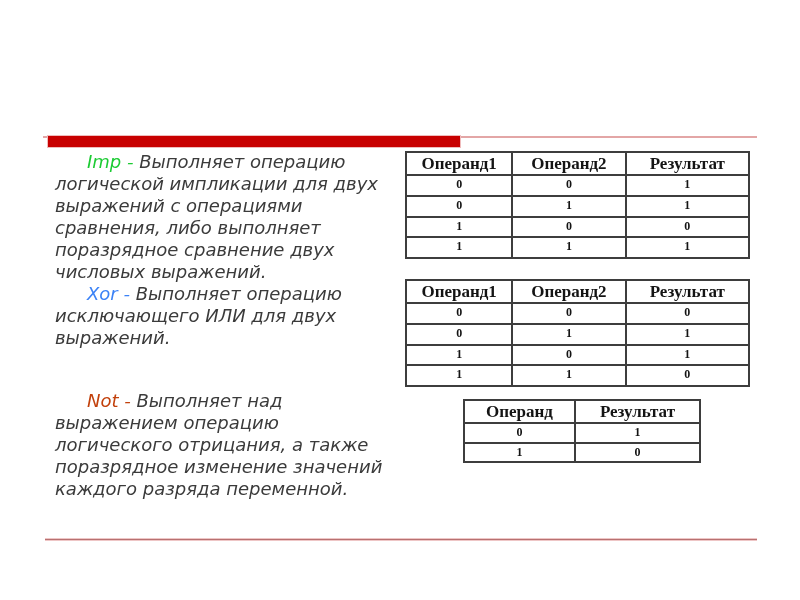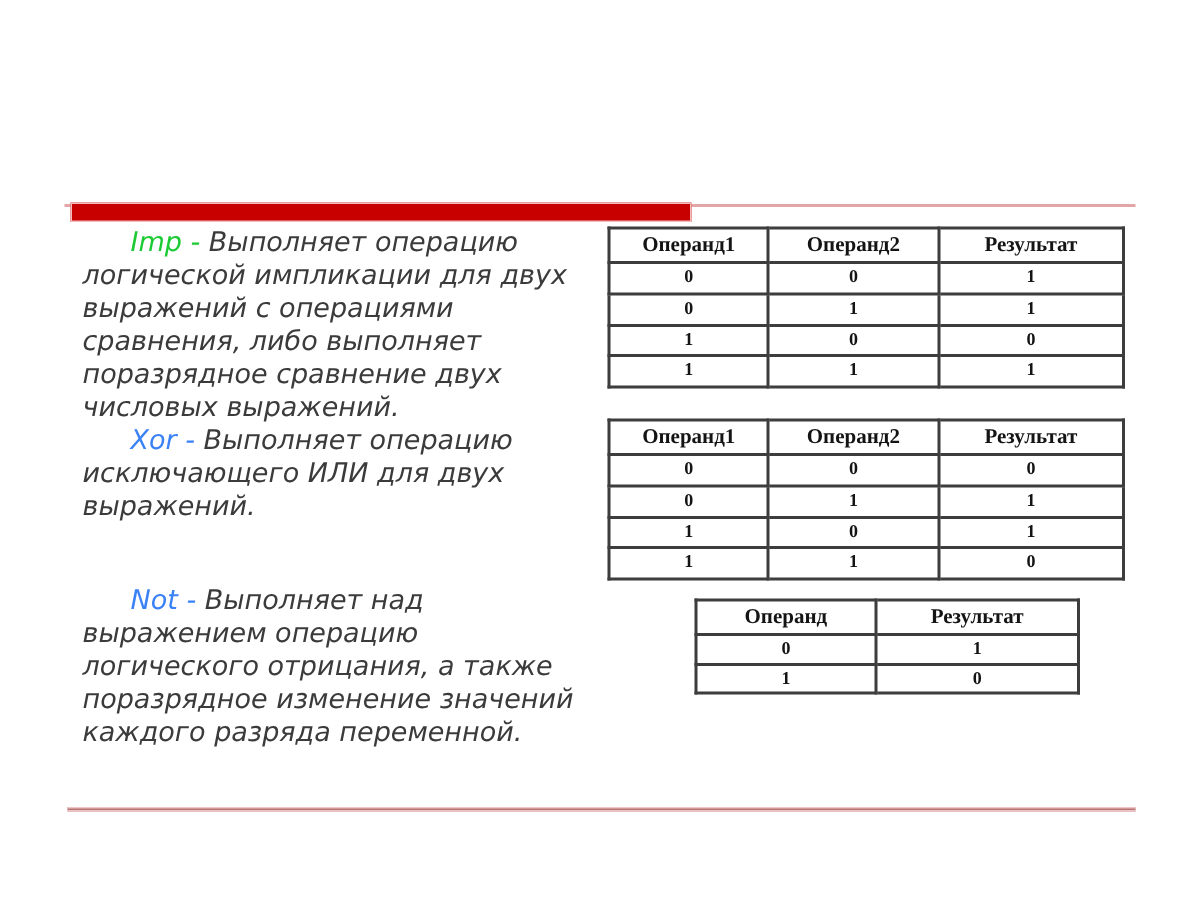--- a/index.html
+++ b/index.html
@@ -80,45 +80,45 @@
     font-weight: bold;
     color: #141414;
     background: #ffffff;
   }
   .truth-table th, .truth-table td {
     border: 2px solid #3d3d3d;
     text-align: center;
     padding: 0;
   }
   .truth-table th {
-    font-size: 14px;
+    font-size: 17px;
     height: 21px;
     vertical-align: middle;
   }
   .truth-table td {
     font-size: 12px;
     vertical-align: top;
     padding-top: 1px;
   }
   #table-imp { left: 405px; top: 151px; width: 345px; height: 108px; }
   #table-xor { left: 405px; top: 279px; width: 345px; height: 108px; }
-  #table-not { left: 463px; top: 399px; width: 257px; height: 64px; }
+  #table-not { left: 463px; top: 399px; width: 238px; height: 64px; }
 </style>
 </head>
 <body>
 
 <div class="slide">
 
   <div class="top-rule"></div>
   <div class="accent-bar"></div>
 
   <div class="text-block">
       <p><span class="kw" style="color: rgb(28, 203, 51);">Imp - </span>Выполняет операцию<br>логической импликации для двух<br>выражений с операциями<br>сравнения, либо выполняет<br>поразрядное сравнение двух<br>числовых выражений.</p>
       <p><span class="kw" style="color: #3b82f6;">Xor - </span>Выполняет операцию<br>исключающего ИЛИ для двух<br>выражений.</p>
-      <p class="gap-before"><span class="kw" style="color: #3b82f6; text-align: center;">Not - </span>Выполняет над<br>выражением операцию<br>логического отрицания, а также<br>поразрядное изменение значений<br>каждого разряда переменной.</p>
+      <p class="gap-before"><span class="kw" style="color: #c2410c; text-align: center;">Not - </span>Выполняет над<br>выражением операцию<br>логического отрицания, а также<br>поразрядное изменение значений<br>каждого разряда переменной.</p>
     </div>
 
   <table class="truth-table" id="table-imp">
       <colgroup>
         <col style="width: 31%;">
         <col style="width: 33%;">
         <col style="width: 36%;">
       </colgroup>
       <thead>
         <tr>

